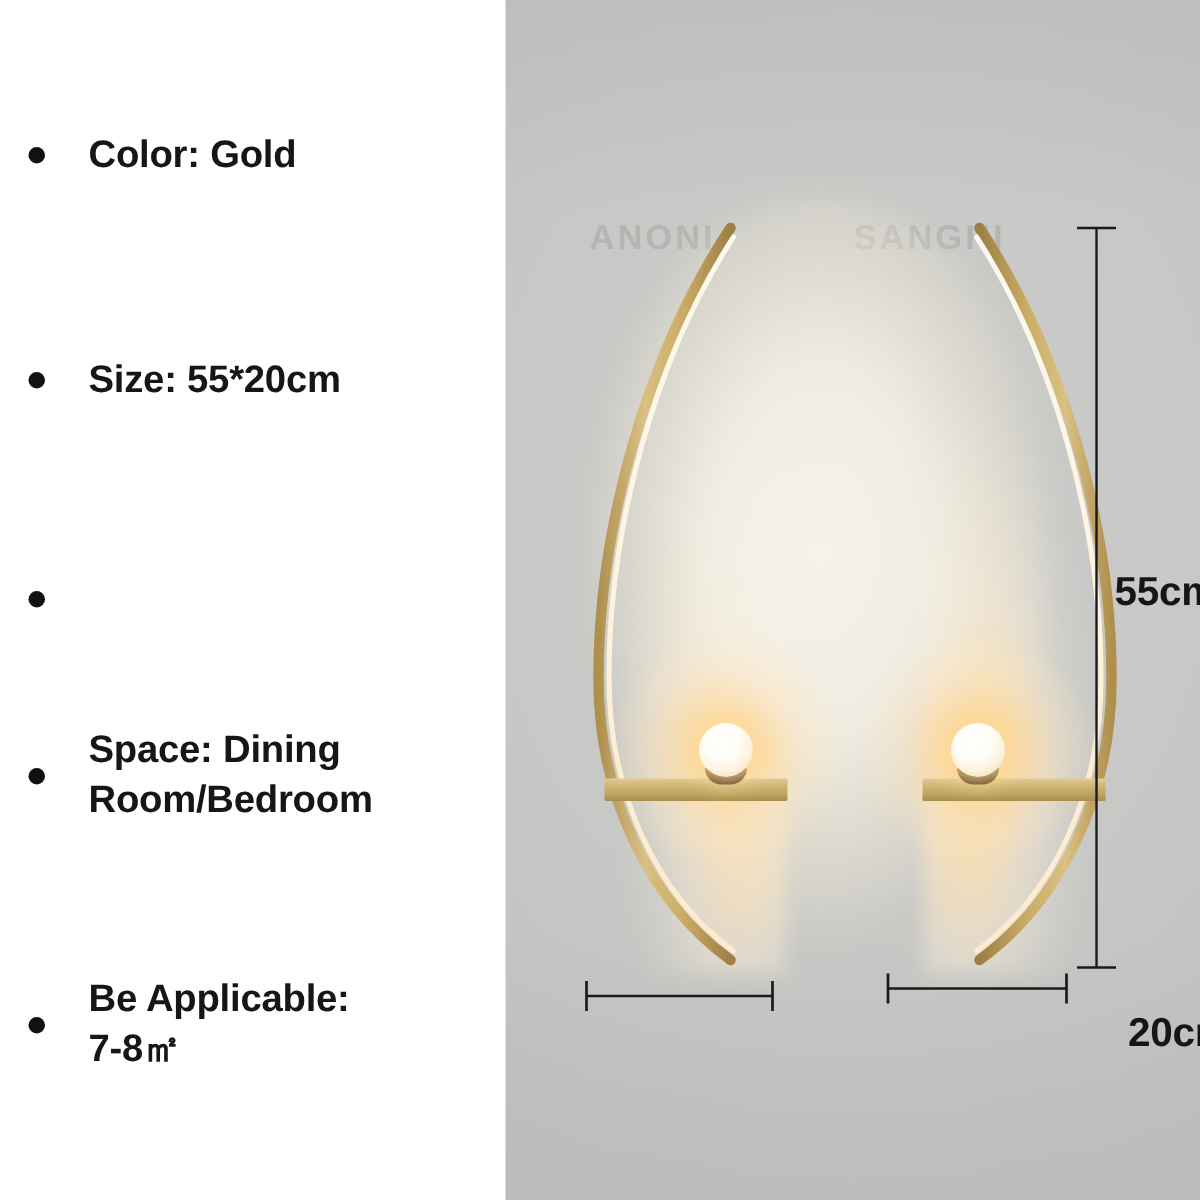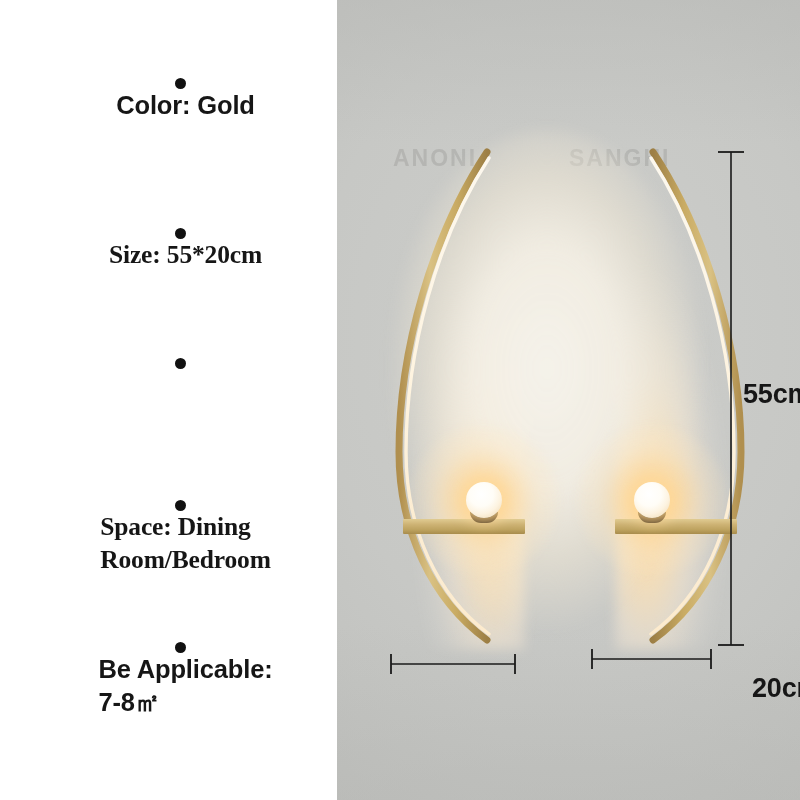--- a/index.html
+++ b/index.html
@@ -40,21 +40,20 @@
     padding: 0;
     list-style: none;
   }
 
   .spec-item {
     position: absolute;
     left: 0;
     width: 342px;
     display: flex;
     align-items: center;
-    flex-direction: column;
   }
 
   .spec-bullet {
     flex: 0 0 auto;
     width: 11px;
     height: 11px;
     border-radius: 50%;
     background: #111111;
     margin-left: 19px;
     margin-right: 0px;
@@ -66,23 +65,23 @@
     font-size: 25.5px;
     font-weight: bold;
     line-height: 1.28;
     color: #161616;
     letter-spacing: -0.15px;
     white-space: pre-line;
   }
 
   
   #spec-item-color    { top: 78px;  height: 50px; }
-  #spec-item-size     { top: 228px; height: 50px; font-family: Liberation Serif, serif; }
+  #spec-item-size     { top: 228px; height: 50px; }
   #spec-item-material { top: 358px; height: 82px; }
-  #spec-item-space    { top: 500px; height: 82px; font-family: Liberation Serif, serif; }
+  #spec-item-space    { top: 476px; height: 82px; }
   #spec-item-applicable { top: 642px; height: 82px; }
 
   
   #photo-panel {
     position: absolute;
     left: 337px;
     top: 0;
     width: 463px;
     height: 800px;
     overflow: hidden;

